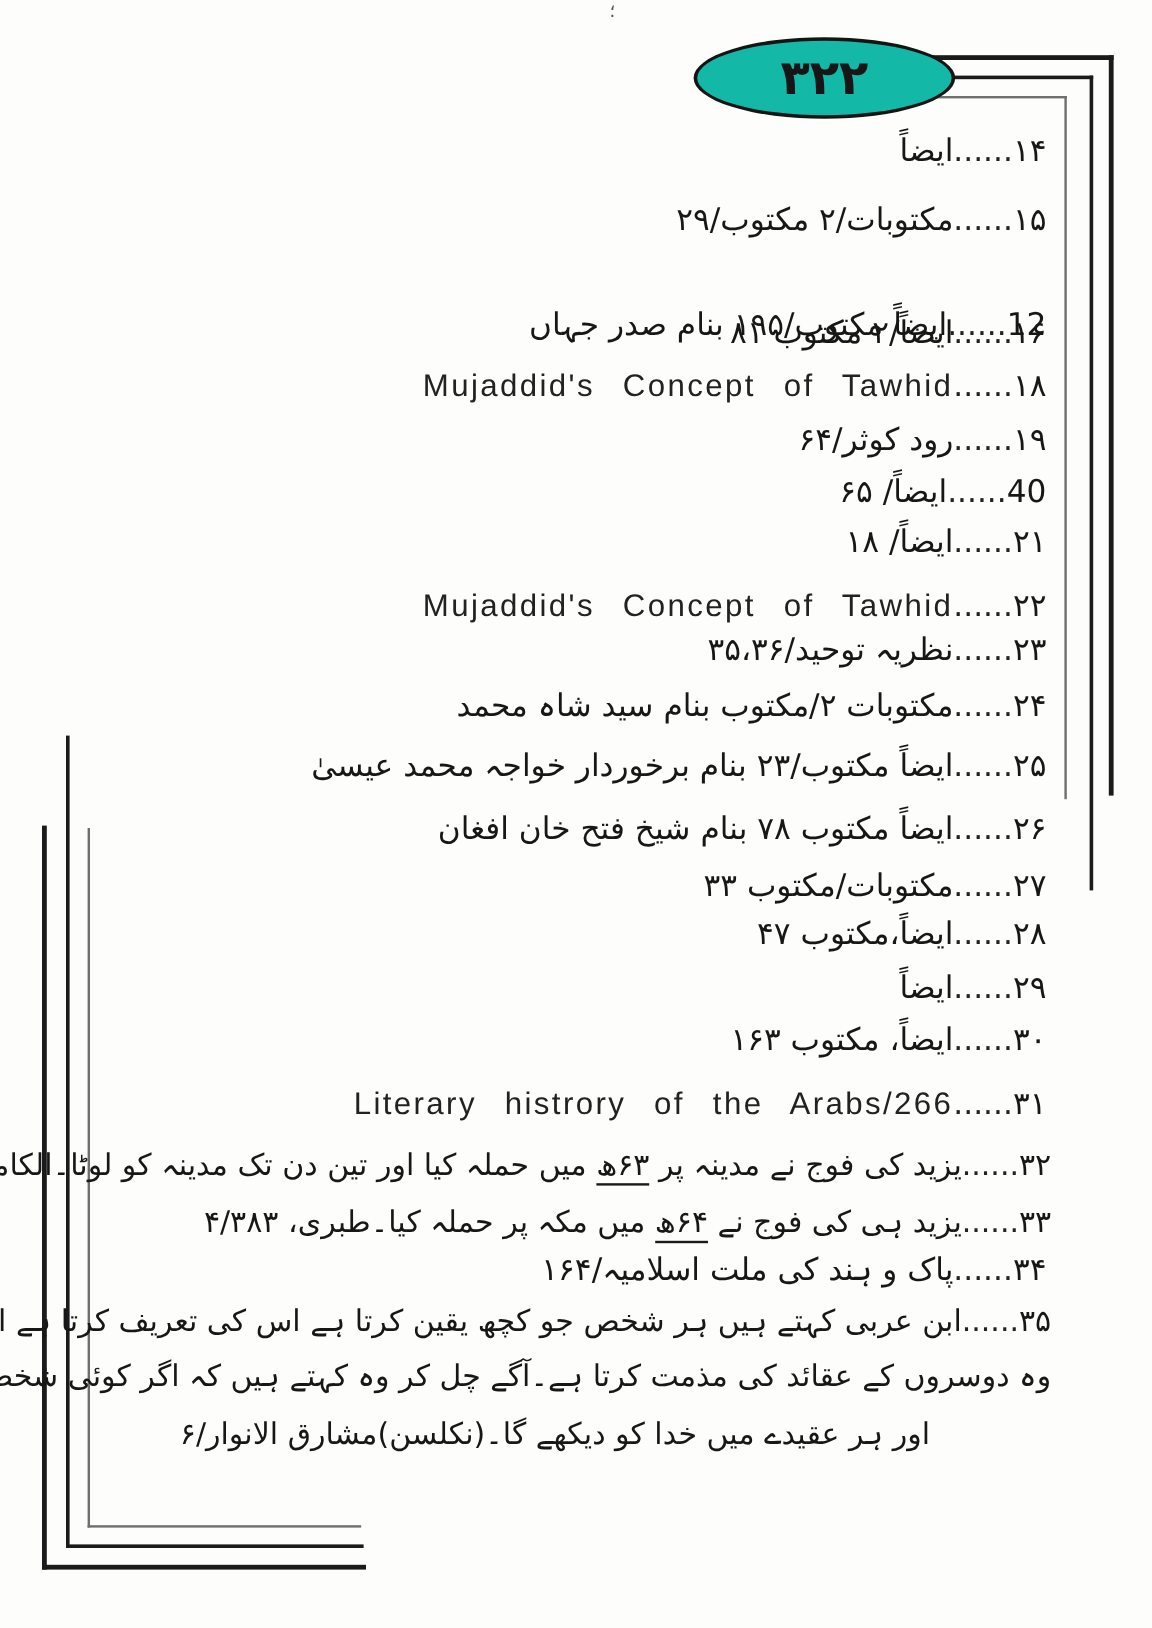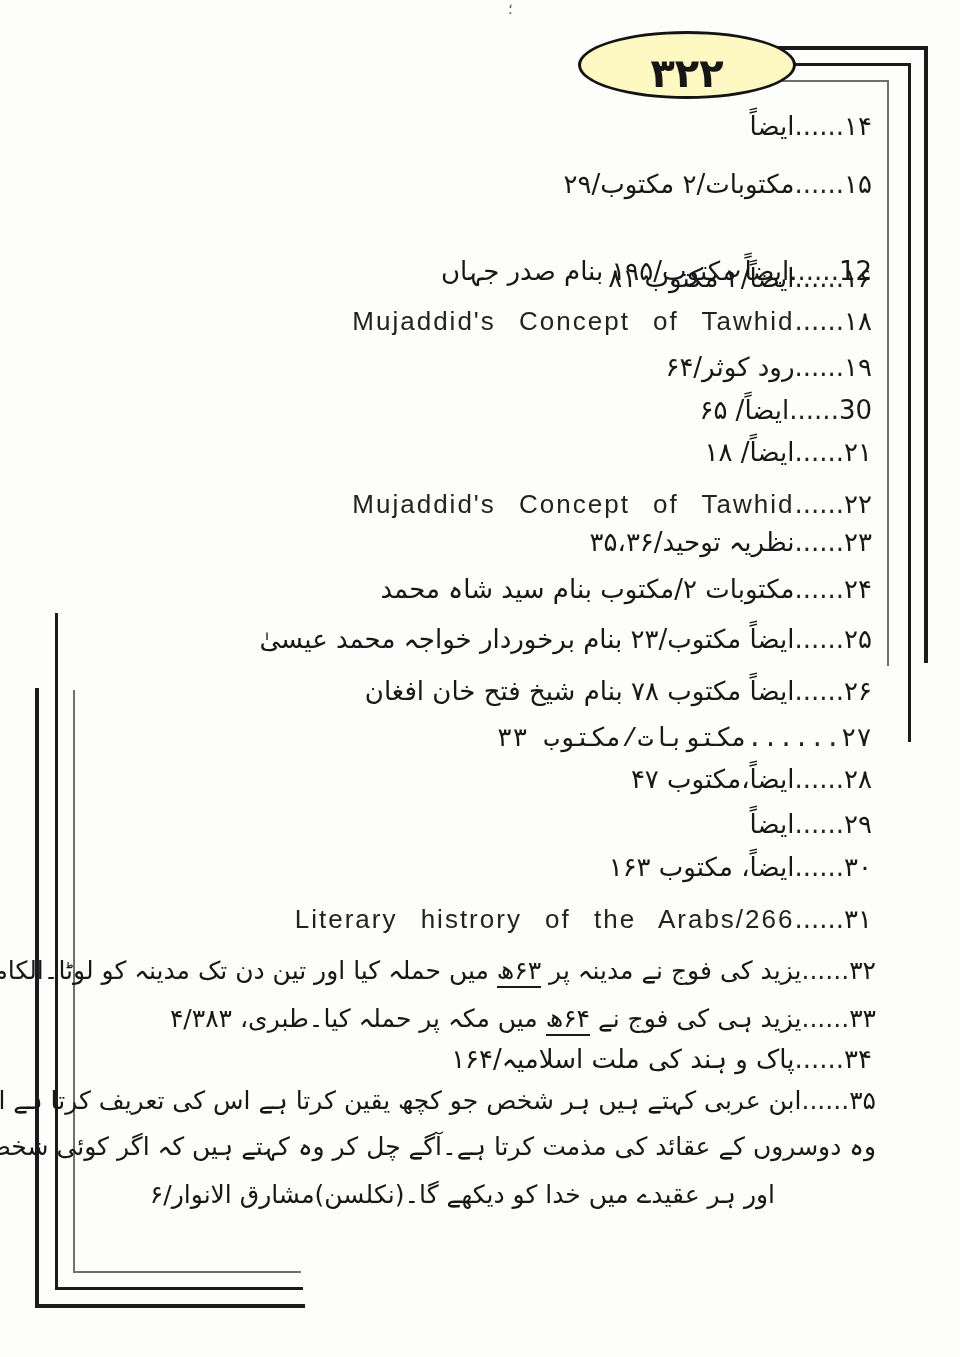--- a/index.html
+++ b/index.html
@@ -9,21 +9,21 @@
     font-family:"DejaVu Sans",sans-serif;
     color:#161616;overflow:hidden;
   }
   .page{position:absolute;inset:0;}
   
   .rule{position:absolute;background:#1b1b1b;}
   .rule.light{background:#6f6f6f;}
   
   .oval{
     position:absolute;border:3px solid #141414;border-radius:50%;
-    background:#fef9c3;display:flex;align-items:flex-end;justify-content:center;
+    background:#14b8a6;display:flex;align-items:center;justify-content:center;
     font-weight:bold;
   }
   .oval.top{left:578px;top:31px;width:212px;height:62px;font-size:40px;letter-spacing:6px;}
   .oval.bottom{left:241px;top:1263px;width:124px;height:58px;font-size:27px;letter-spacing:4px;}
   
   .ref-row{
     position:absolute;direction:rtl;white-space:nowrap;
     font-size:26px;line-height:40px;color:#171717;
   }
   .ref-row .num{letter-spacing:1px;}
@@ -61,28 +61,28 @@
     <span>۳۲۲</span>
   </div>
 
   <div id="refs-list">
       <div class="ref-row" style="top: 106px; right: 88px;"><span class="num">۱۴</span><span class="dots">......</span><span>ایضاً</span></div>
       <div class="ref-row" style="top: 164px; right: 88px;"><span class="num">۱۵</span><span class="dots">......</span><span>مکتوبات/۲ مکتوب/۲۹</span></div>
       <div class="ref-row" style="top: 221px; right: 88px; margin-top: 37px;"><span class="num">۱۶</span><span class="dots">......</span><span>ایضاً/۲ مکتوب ۸۱</span></div>
       <div class="ref-row" style="top: 251px; right: 88px;"><span class="num">12</span><span class="dots">......</span><span>ایضاً مکتوب/۱۹۵ بنام صدر جہاں</span></div>
       <div class="ref-row" style="top: 301px; right: 88px;"><span class="num">۱۸</span><span class="dots">......</span><span class="en">Mujaddid's Concept of Tawhid</span></div>
       <div class="ref-row" style="top: 347px; right: 88px;"><span class="num">۱۹</span><span class="dots">......</span><span>رود کوثر/۶۴</span></div>
-      <div class="ref-row" style="top: 390px; right: 88px;"><span class="num">30</span><span class="dots">......</span><span>ایضاً/ ۶۵</span></div>
+      <div class="ref-row" style="top: 390px; right: 88px;"><span class="num">40</span><span class="dots">......</span><span>ایضاً/ ۶۵</span></div>
       <div class="ref-row" style="top: 432px; right: 88px;"><span class="num">۲۱</span><span class="dots">......</span><span>ایضاً/ ۱۸</span></div>
       <div class="ref-row" style="top: 484px; right: 88px;"><span class="num">۲۲</span><span class="dots">......</span><span class="en">Mujaddid's Concept of Tawhid</span></div>
       <div class="ref-row" style="top: 522px; right: 88px;"><span class="num">۲۳</span><span class="dots">......</span><span>نظریہ توحید/۳۵،۳۶</span></div>
       <div class="ref-row" style="top: 569px; right: 88px;"><span class="num">۲۴</span><span class="dots">......</span><span>مکتوبات ۲/مکتوب بنام سید شاہ محمد</span></div>
       <div class="ref-row" style="top: 619px; right: 88px;"><span class="num">۲۵</span><span class="dots">......</span><span>ایضاً مکتوب/۲۳ بنام برخوردار خواجہ محمد عیسیٰ</span></div>
       <div class="ref-row" style="top: 671px; right: 88px;"><span class="num">۲۶</span><span class="dots">......</span><span>ایضاً مکتوب ۷۸ بنام شیخ فتح خان افغان</span></div>
-      <div class="ref-row" style="top: 719px; right: 88px; font-family: Liberation Mono, monospace;"><span class="num">۲۷</span><span class="dots">......</span><span>مکتوبات/مکتوب ۳۳</span></div>
+      <div class="ref-row" style="top: 719px; right: 88px;"><span class="num">۲۷</span><span class="dots">......</span><span>مکتوبات/مکتوب ۳۳</span></div>
       <div class="ref-row" style="top: 759px; right: 88px; text-align: right;"><span class="num">۲۸</span><span class="dots">......</span><span>ایضاً،مکتوب ۴۷</span></div>
       <div class="ref-row" style="top: 804px; right: 88px;"><span class="num">۲۹</span><span class="dots">......</span><span>ایضاً</span></div>
       <div class="ref-row" style="top: 847px; right: 88px;"><span class="num">۳۰</span><span class="dots">......</span><span>ایضاً، مکتوب ۱۶۳</span></div>
       <div class="ref-row" style="top: 899px; right: 88px; text-align: right;"><span class="num">۳۱</span><span class="dots">......</span><span class="en">Literary histrory of the Arabs/266</span></div>
       <div class="ref-row wide" style="top: 951px; right: 84px;"><span class="num">۳۲</span><span class="dots">......</span><span>یزید کی فوج نے مدینہ پر <span class="hijri">۶۳ھ</span> میں حملہ کیا اور تین دن تک مدینہ کو لوٹا۔الکامل،۴/۹۹۔۱۰۰،طبری،۴/۳۸۳</span></div>
       <div class="ref-row wide" style="top: 999px; right: 84px;"><span class="num">۳۳</span><span class="dots">......</span><span>یزید ہی کی فوج نے <span class="hijri">۶۴ھ</span> میں مکہ پر حملہ کیا۔طبری، ۴/۳۸۳</span></div>
       <div class="ref-row" style="top: 1039px; right: 88px;"><span class="num">۳۴</span><span class="dots">......</span><span>پاک و ہند کی ملت اسلامیہ/۱۶۴</span></div>
       <div class="ref-row wide" style="top: 1081px; right: 84px;"><span class="num">۳۵</span><span class="dots">......</span><span>ابن عربی کہتے ہیں ہر شخص جو کچھ یقین کرتا ہے اس کی تعریف کرتا ہے اس کا خدا اس کی اپنی تخلیق ہے۔اس لیے</span></div>
       <div class="ref-row wide" style="top: 1127px; right: 84px;"><span>وہ دوسروں کے عقائد کی مذمت کرتا ہے۔آگے چل کر وہ کہتے ہیں کہ اگر کوئی شخص حق پر قائم ہے تو ہر مشکل</span></div>
       <div class="ref-row wide" style="top: 1175px; right: 185px;"><span>اور ہر عقیدے میں خدا کو دیکھے گا۔(نکلسن)مشارق الانوار/۶</span></div>

